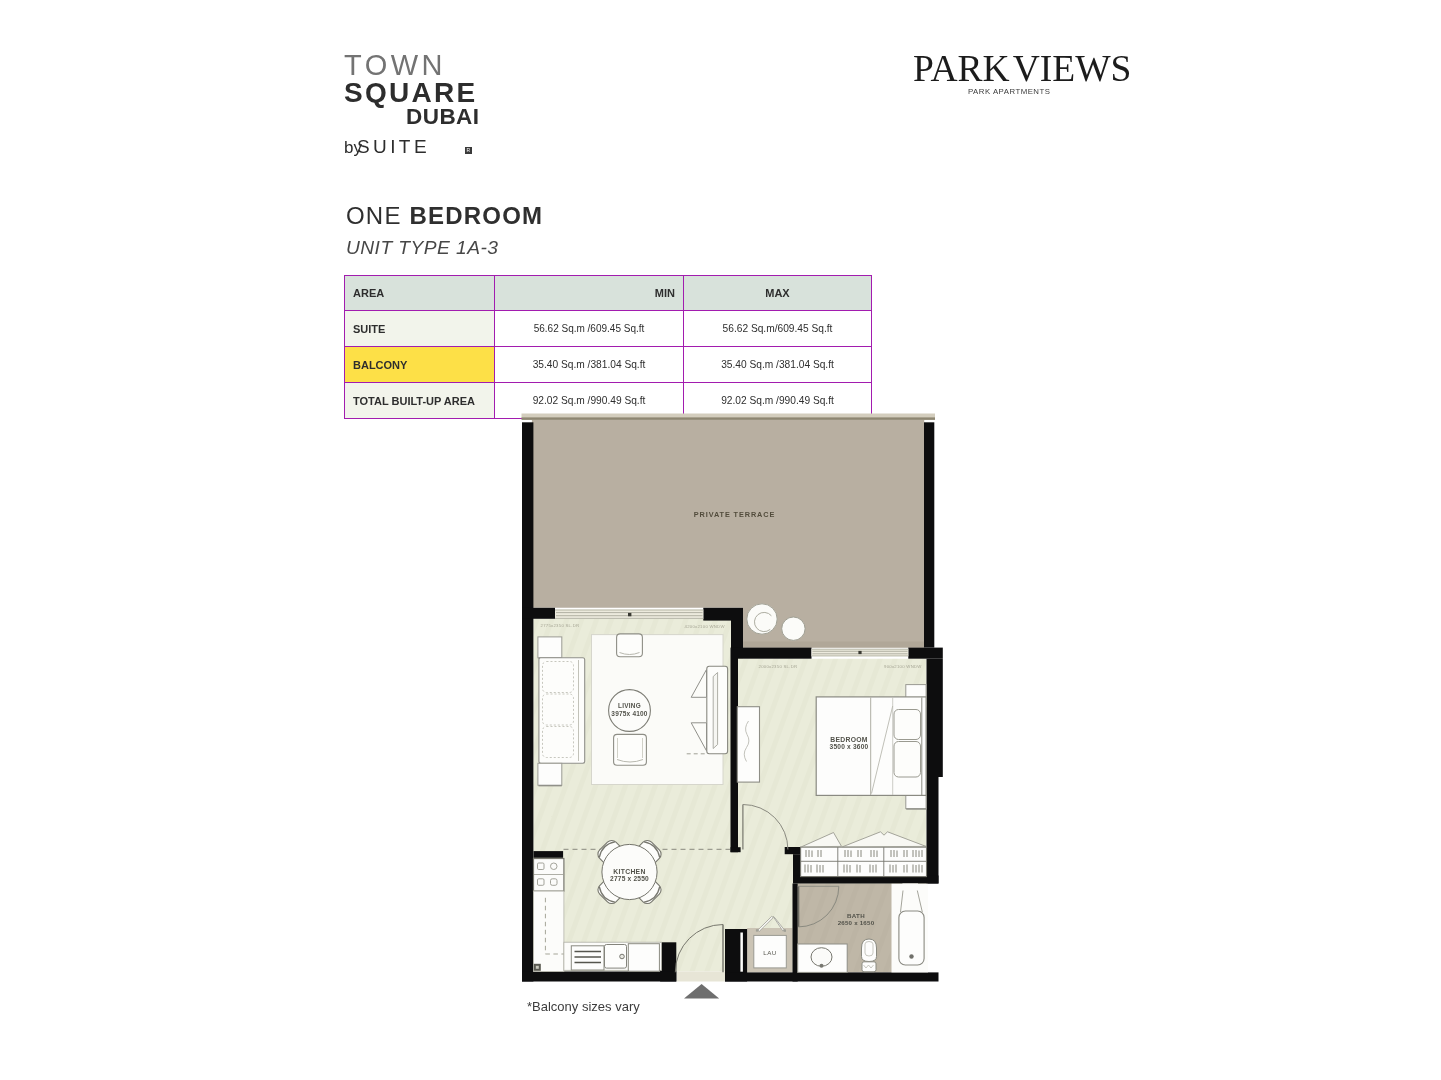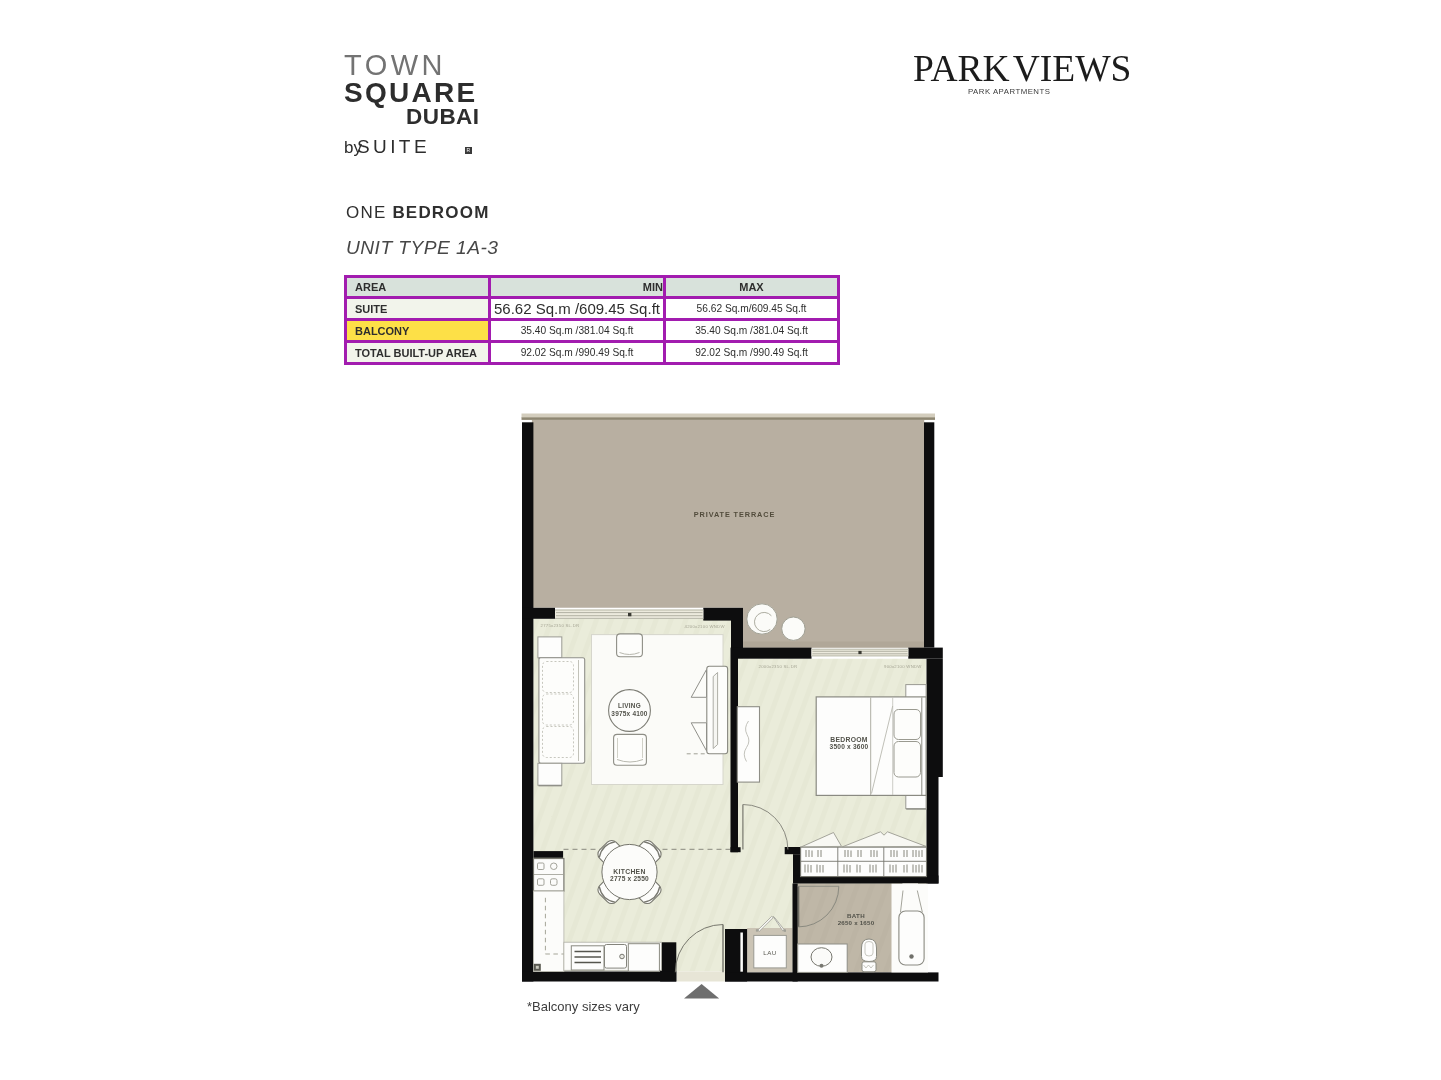--- a/index.html
+++ b/index.html
@@ -1,54 +1,54 @@
 <!DOCTYPE html>
 <html><head>
 <meta charset="utf-8">
 <style>
   html,body{margin:0;padding:0;background:#fff;}
   body{width:1441px;height:1080px;position:relative;overflow:hidden;
        font-family:"Liberation Sans", sans-serif;}
   .abs{position:absolute;line-height:1;white-space:nowrap;}
   table.area{position:absolute;left:344px;top:275px;border-collapse:collapse;
       font-size:11px;color:#2e2e2e;}
-  table.area td{border:3px solid #a21caf;padding:0;}
+  table.area td{border:1px solid #a21caf;padding:8px;}
 </style>
 </head>
 <body>
 
 <div class="abs" id="logo-town" style="left:344px;top:51px;font-size:29px;color:#737373;letter-spacing:3.5px;">TOWN</div>
 
 <div class="abs" id="logo-square" style="left:344px;top:79px;font-size:28px;font-weight:bold;color:#2d2d2d;letter-spacing:2.3px;">SQUARE</div>
 
 <div class="abs" id="logo-dubai" style="left:406px;top:106px;font-size:22.5px;font-weight:bold;color:#2d2d2d;letter-spacing:0.45px;">DUBAI</div>
 
 <div class="abs" id="logo-by" style="left:344px;top:139px;font-size:17px;color:#2d2d2d;">by</div>
 <div class="abs" id="logo-nshama" style="left:357px;top:136.5px;font-size:19px;color:#2d2d2d;letter-spacing:3.4px;">SUITE</div>
 
 <div class="abs" id="logo-reg" style="left:465px;top:147px;width:6.5px;height:6.5px;background:#3a3a3a;color:#fff;font-size:5px;text-align:center;line-height:6.5px;">R</div>
 
 <div class="abs" id="logo-pv" style="left:898px;top:49.5px;font-family:'Liberation Serif',serif;font-size:37.5px;color:#1c1c1c;letter-spacing:0px;margin-left:15px;">PARK VIEWS</div>
 
 <div class="abs" id="logo-rawda" style="left:968px;top:88.3px;font-size:7.8px;color:#3a3a3a;letter-spacing:0.5px;">PARK APARTMENTS</div>
 
-<div class="abs" id="title" style="left:346px;top:204.3px;font-size:17px;color:#2f2f2f;letter-spacing:1.2px;text-align:center;">ONE <b>BEDROOM</b></div>
+<div class="abs" id="title" style="left:346px;top:204.3px;font-size:24px;color:#2f2f2f;letter-spacing:1.2px;text-align:center;">ONE <b>BEDROOM</b></div>
 
 <div class="abs" id="subtitle" style="left:346px;top:238px;font-size:19.2px;font-style:italic;color:#474747;letter-spacing:0.45px;">UNIT TYPE 1A-3</div>
 
 <table class="area" id="areatable">
   <tbody>
       <tr style="background:#d8e2db;font-weight:bold;">
     <td style="width:133px;height:18px;padding-left:8px;">AREA</td>
     <td style="width:172px;text-align:right;">MIN</td>
     <td style="width:171px;text-align:center;">MAX</td>
   </tr>
   <tr>
     <td style="background:#f2f4eb;height:19px;padding-left:8px;font-weight:bold;">SUITE</td>
-    <td style="text-align:center;font-size:15px;">56.62 Sq.m /609.45 Sq.ft</td>
+    <td style="text-align:center;font-size:10px;">56.62 Sq.m /609.45 Sq.ft</td>
     <td style="text-align:center;font-size:10.2px;">56.62 Sq.m/609.45 Sq.ft</td>
   </tr>
   <tr>
     <td style="background:#fde047;height:19px;padding-left:8px;font-weight:bold;">BALCONY</td>
     <td style="text-align:center;font-size:10.2px;">35.40 Sq.m /381.04 Sq.ft</td>
     <td style="text-align:center;font-size:10.2px;">35.40 Sq.m /381.04 Sq.ft</td>
   </tr>
   <tr>
     <td style="background:#f2f4eb;height:19px;padding-left:8px;font-weight:bold;">TOTAL BUILT-UP AREA</td>
     <td style="text-align:center;font-size:10.2px;">92.02 Sq.m /990.49 Sq.ft</td>

